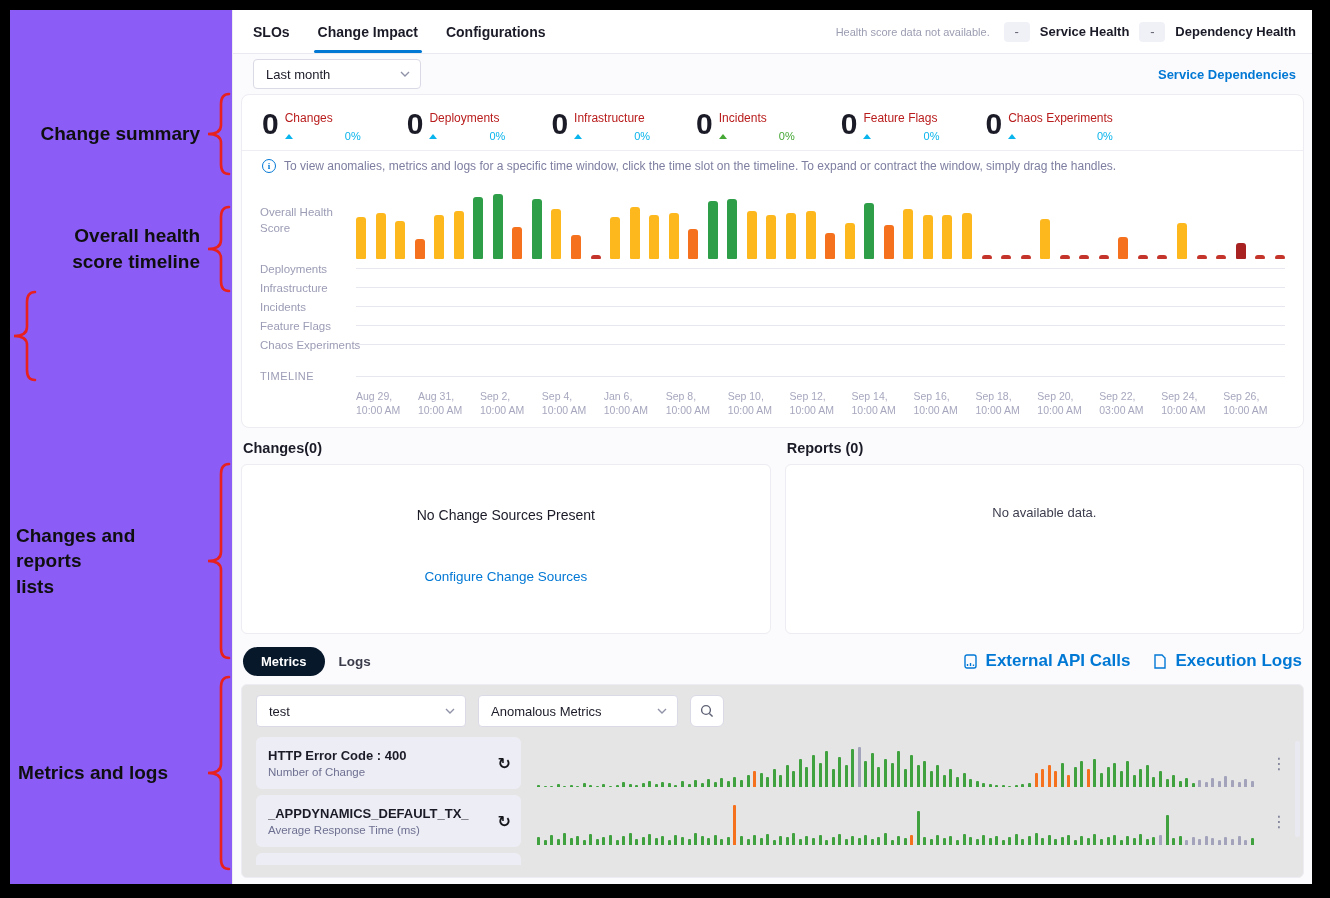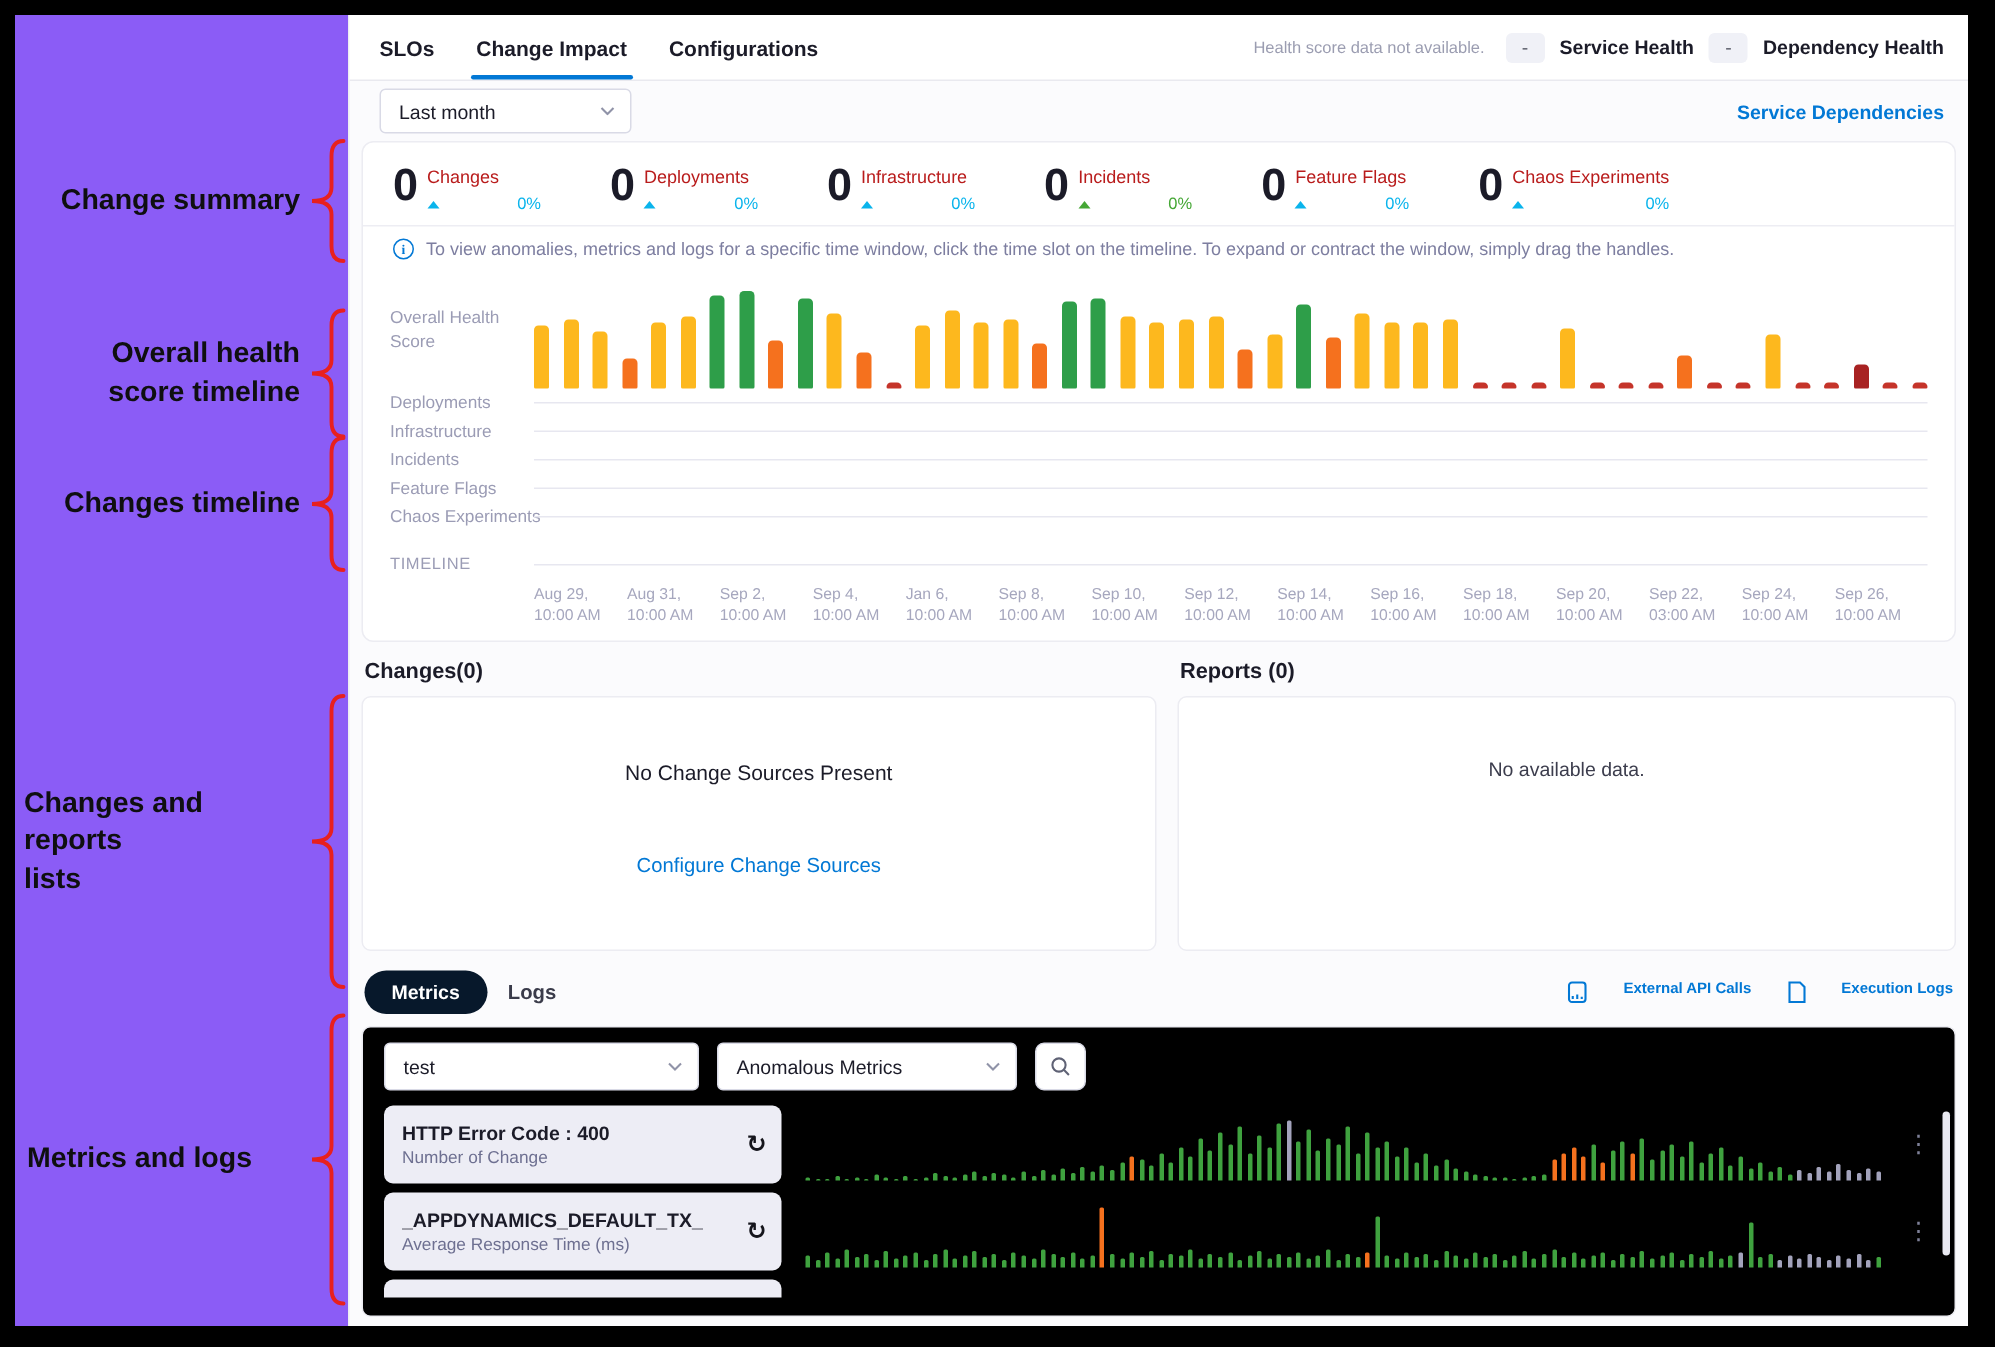--- a/index.html
+++ b/index.html
@@ -83,24 +83,24 @@
                text-align:center; }
   .empty-main { font-size:14px; color:#1b1b28; padding-top:42px; }
   .empty-link { display:inline-block; margin-top:46px; font-size:13.5px; color:#0278d5; cursor:pointer; }
   .empty-data { font-size:13px; color:#3c3d4d; padding-top:40px; }
 
   .metrics-head { display:flex; align-items:center; margin-top:12px; padding:0 10px; height:30px; }
   .pill { background:#07182b; color:#fff; font-size:13px; font-weight:700; padding:7px 18px;
           border-radius:16px; cursor:pointer; }
   .logs-tab { margin-left:14px; font-size:13.5px; font-weight:600; color:#3a3b4a; cursor:pointer; }
   .m-links { margin-left:auto; display:flex; gap:24px; }
-  .m-link { display:flex; align-items:flex-start; gap:24px; font-size:10px; font-weight:700;
+  .m-link { display:flex; align-items:center; gap:9px; font-size:17px; font-weight:700;
             color:#0278d5; cursor:pointer; }
 
-  .metrics-card { margin:8px 8px 6px; background:#000000; border:1px solid #ececf2; border-radius:6px;
+  .metrics-card { margin:8px 8px 6px; background:#e5e5e5; border:1px solid #ececf2; border-radius:6px;
                   flex:1; overflow:hidden; padding:10px 14px; position:relative; }
   .controls { display:flex; gap:12px; margin-bottom:10px; }
   .controls .select.svc { width:210px; height:32px; }
   .controls .select.typ { width:200px; height:32px; }
   .search-btn { width:34px; height:32px; border:1px solid #d9dae6; border-radius:6px; background:#fff;
                 display:flex; align-items:center; justify-content:center; cursor:pointer; }
   .m-row { display:flex; align-items:stretch; height:52px; margin-bottom:6px; }
   .m-name { width:265px; background:#ededf5; border-radius:6px; padding:8px 10px 8px 12px;
             display:flex; align-items:center; cursor:pointer; }
   .m-name-txt { flex:1; min-width:0; }
@@ -130,21 +130,20 @@
           </svg>
         </div>
         <div class="ann-item">
           <div class="ann-label">Overall health
 score timeline</div>
           <svg class="brace" viewBox="0 0 28 88">
             <path d="M25,2 Q17,2 17,12 L17,35 Q17,44 4,44 Q17,44 17,53 L17,76 Q17,86 25,86" fill="none" stroke="#E8201E" stroke-width="2.6" stroke-linecap="round"></path>
           </svg>
         </div>
         <div class="ann-item">
-          <div class="ann-label">Changes timeline</div>
           <svg class="brace" viewBox="0 0 28 92">
             <path d="M25,2 Q17,2 17,12 L17,37 Q17,46 4,46 Q17,46 17,55 L17,80 Q17,90 25,90" fill="none" stroke="#E8201E" stroke-width="2.6" stroke-linecap="round"></path>
           </svg>
         </div>
         <div class="ann-item">
           <div class="ann-label">Changes and reports
 lists</div>
           <svg class="brace" viewBox="0 0 28 198">
             <path d="M25,2 Q17,2 17,12 L17,90 Q17,99 4,99 Q17,99 17,108 L17,186 Q17,196 25,196" fill="none" stroke="#E8201E" stroke-width="2.6" stroke-linecap="round"></path>
           </svg>

